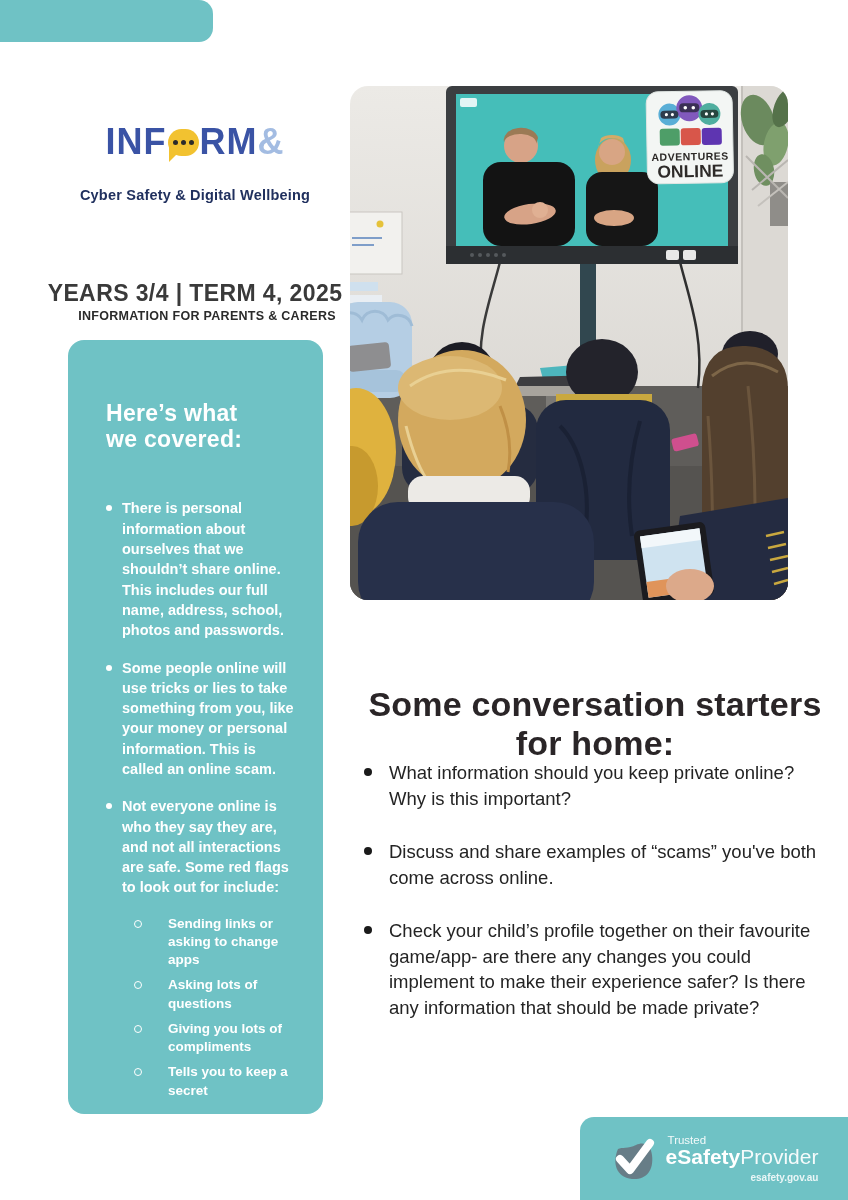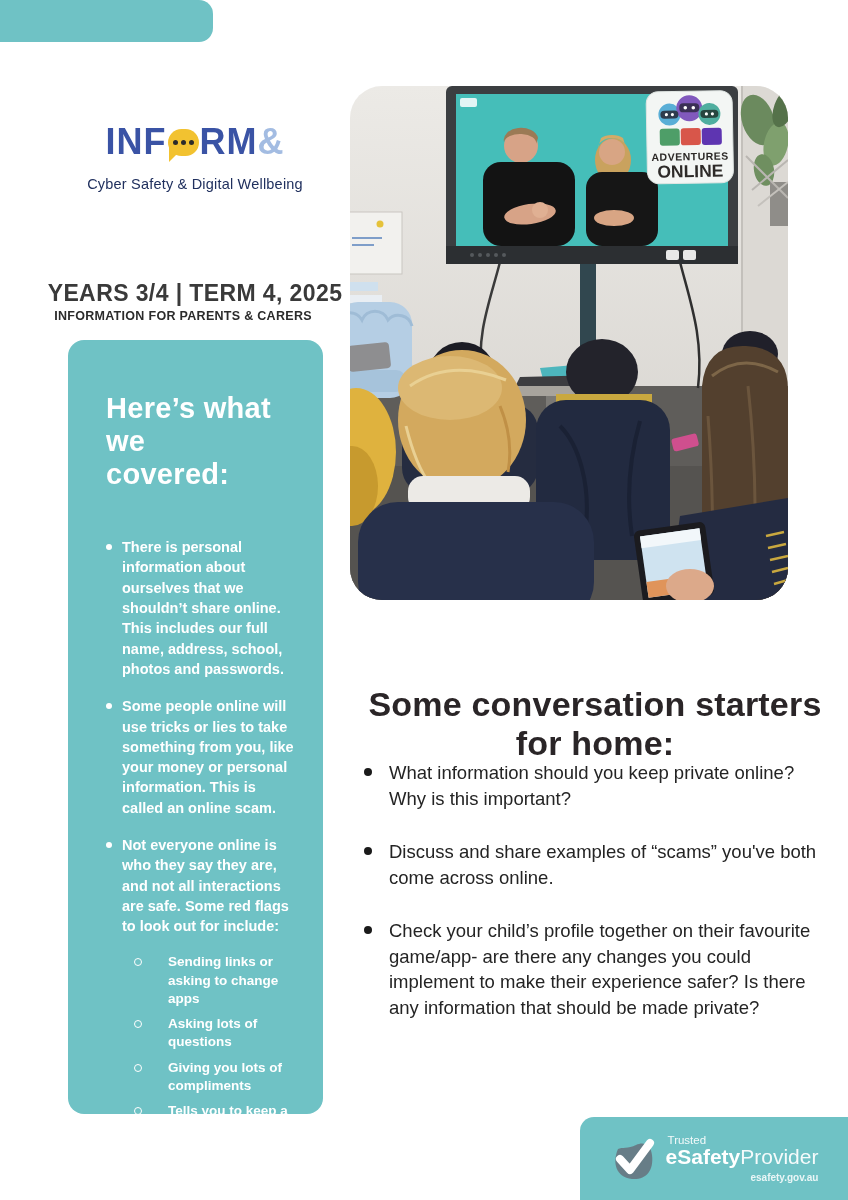--- a/index.html
+++ b/index.html
@@ -20,41 +20,41 @@
             border:7px solid transparent;border-top-color:#F2C230;border-left-color:#F2C230;}
   .o-dots{position:absolute;inset:0;display:flex;align-items:center;justify-content:center;gap:3px;}
   .o-dots i{width:5px;height:5px;border-radius:50%;background:#2b2b2b;}
   .o-smiley{position:relative;display:inline-block;width:30px;height:30px;background:#F2C230;
             border-radius:50%;vertical-align:-4px;margin:0 1px;}
   .o-eye{position:absolute;top:8px;width:5px;height:6px;border-radius:50%;background:#2b2b2b;}
   .o-eye.l{left:7px;} .o-eye.r{right:7px;}
   .o-mouth{position:absolute;left:7px;bottom:5px;width:16px;height:8px;border:3px solid #2b2b2b;
            border-top:none;border-left-color:transparent;border-right-color:transparent;
            border-radius:0 0 12px 12px;box-sizing:border-box;}
-  .tagline{margin-top:17px;font-size:14.5px;font-weight:400;color:#20305E;letter-spacing:0.2px;}
+  .tagline{margin-top:28px;font-size:14.5px;font-weight:700;color:#20305E;letter-spacing:0.2px;}
 
   .term-line{position:absolute;left:40px;top:280px;width:310px;text-align:center;
              font-size:23px;font-weight:600;color:#3a3a3a;letter-spacing:0.4px;}
-  .audience-line{position:absolute;left:28px;top:309px;width:310px;text-align:center;
+  .audience-line{position:absolute;left:52px;top:309px;width:310px;text-align:center;
              font-size:12.5px;font-weight:800;color:#2b2b2b;letter-spacing:0.3px;}
 
   
   .sidebar{position:absolute;left:68px;top:340px;width:255px;height:774px;background:#6FC2C5;
            border-radius:16px;color:#ffffff;box-sizing:border-box;padding:44px 24px 0 38px;}
-  .sidebar h2{margin:8px 0 46px 0;width:165px;font-size:29px;font-weight:800;line-height:1.14;letter-spacing:0.3px;}
+  .sidebar h2{margin:16px 0 46px 0;width:165px;font-size:23px;font-weight:800;line-height:1.14;letter-spacing:0.3px;}
   .sb-list,.sb-sublist{list-style:none;margin:0;padding:0;}
   .sb-list li{display:flex;gap:10px;font-size:14.5px;font-weight:700;line-height:1.4;margin-bottom:17px;}
   .sb-list .marker{flex:0 0 auto;width:6px;height:6px;border-radius:50%;background:#ffffff;margin-top:7px;}
   .sb-sublist{margin:2px 0 0 28px;}
   .sb-sublist li{display:flex;gap:26px;font-size:13.5px;font-weight:700;line-height:1.35;margin-bottom:7px;}
   .sb-sublist .marker{flex:0 0 auto;width:6px;height:6px;border-radius:50%;border:1.8px solid #ffffff;
                       background:transparent;margin-top:5px;}
 
   
-  .photo{position:absolute;left:350px;top:86px;width:438px;height:514px;border-radius:32px;overflow:hidden;}
+  .photo{position:absolute;left:350px;top:86px;width:438px;height:514px;border-radius:18px;overflow:hidden;}
   .photo svg{display:block;}
 
   
   .main-heading{position:absolute;left:360px;top:662px;width:470px;font-size:34px;font-weight:800;
                 color:#2A2527;line-height:1.16;letter-spacing:0.2px;text-align:center;}
   .main-list{position:absolute;left:364px;top:760px;width:456px;list-style:none;margin:0;padding:0;}
   .main-list li{display:flex;gap:17px;font-size:18.5px;color:#242424;line-height:1.38;margin-bottom:28px;justify-content:center;}
   .main-list .marker{flex:0 0 auto;width:8px;height:8px;border-radius:50%;background:#1a1a1a;margin-top:8px;}
 
   

